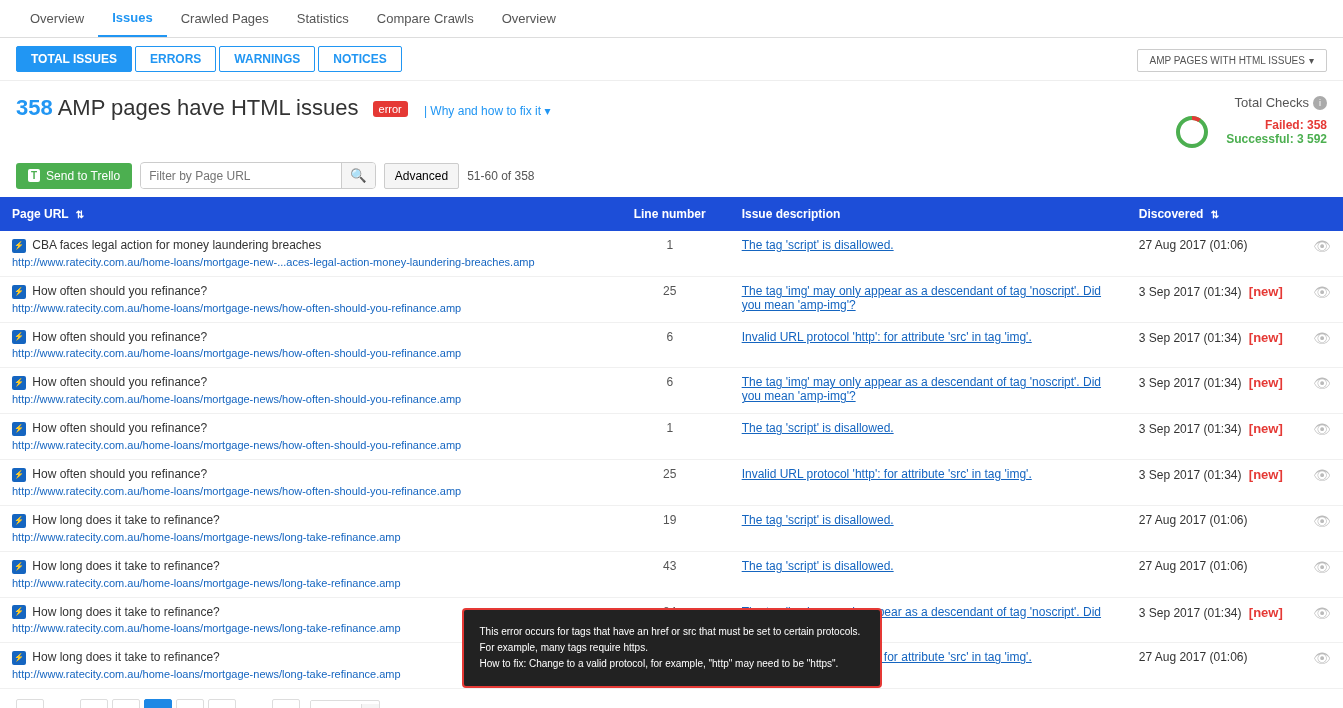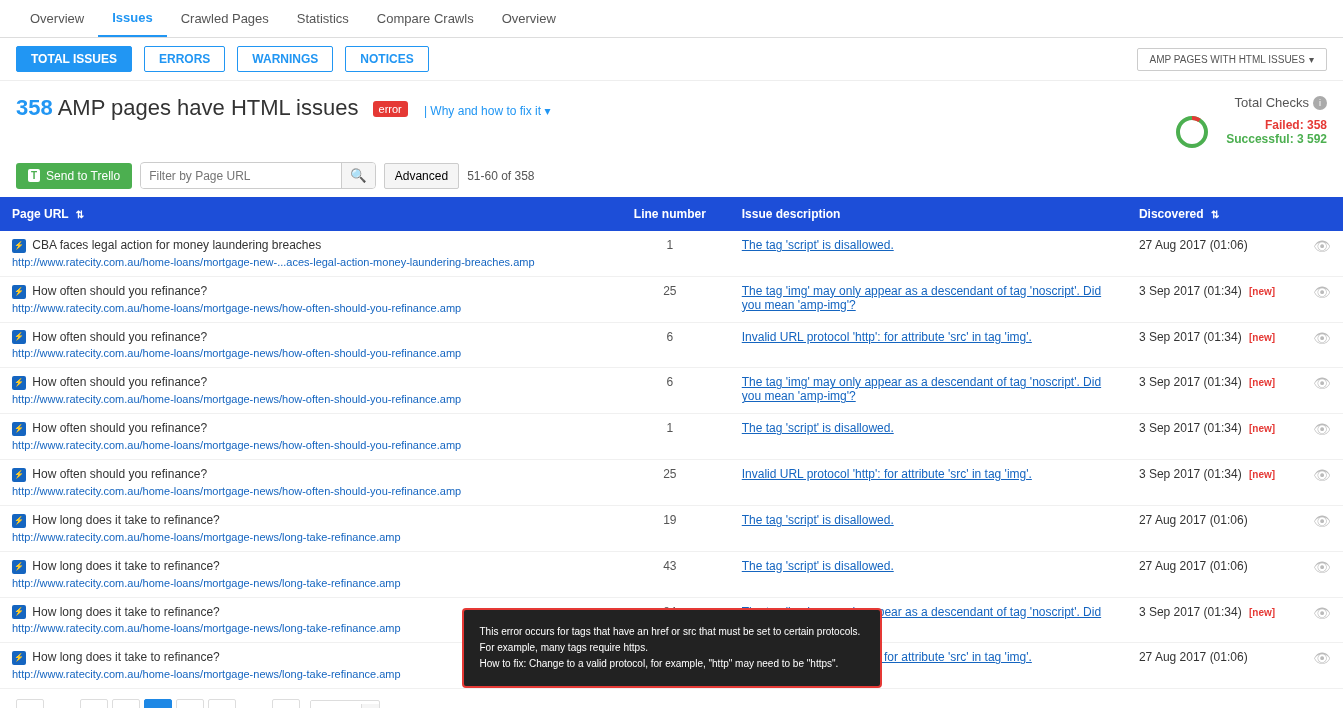--- a/index.html
+++ b/index.html
@@ -4,21 +4,21 @@
   <style>
     * { box-sizing: border-box; margin: 0; padding: 0; }
     body { font-family: Arial, sans-serif; font-size: 13px; color: #333; background: #fff; }
 
     
     .top-nav { display: flex; align-items: center; border-bottom: 1px solid #ddd; padding: 0 16px; }
     .top-nav-item { padding: 10px 14px; cursor: pointer; color: #555; font-size: 13px; text-decoration: none; }
     .top-nav-item.active { color: #2196F3; border-bottom: 2px solid #2196F3; font-weight: bold; }
 
     
-    .filter-bar { display: flex; align-items: center; padding: 8px 16px; border-bottom: 1px solid #eee; gap: 12px; }
+    .filter-bar { display: flex; align-items: flex-end; padding: 8px 16px; border-bottom: 1px solid #eee; gap: 3px; }
     .filter-btn { padding: 5px 14px; border: 1.5px solid #2196F3; background: #fff; color: #2196F3; font-size: 12px; font-weight: bold; cursor: pointer; border-radius: 2px; }
     .filter-btn.active { background: #2196F3; color: #fff; }
     .dropdown-filter { display: flex; align-items: center; gap: 4px; padding: 5px 12px; border: 1px solid #ccc; background: #fff; cursor: pointer; font-size: 12px; color: #555; border-radius: 2px; margin-left: auto; }
     .dropdown-filter span { font-size: 10px; }
 
     
     .headline-area { display: flex; align-items: flex-start; padding: 14px 16px 6px; justify-content: space-between; }
     .headline-left h1 { font-size: 22px; font-weight: normal; color: #333; }
     .headline-left h1 strong { color: #2196F3; }
     .error-badge { background: #e53935; color: #fff; font-size: 11px; padding: 2px 6px; border-radius: 3px; margin-left: 8px; vertical-align: middle; }
@@ -51,21 +51,21 @@
     thead th.sortable { cursor: pointer; }
     thead th .sort-icon { font-size: 10px; margin-left: 4px; }
     tbody tr { border-bottom: 1px solid #f0f0f0; }
     td { padding: 7px 12px; vertical-align: top; }
     .page-url-cell { max-width: 550px; }
     .page-title { color: #333; font-size: 12px; margin-bottom: 2px; }
     .page-url-link { color: #1565C0; font-size: 11px; text-decoration: none; }
     .line-num-cell { text-align: center; color: #555; }
     .issue-desc { color: #1565C0; text-decoration: underline; cursor: pointer; }
     .discovered-cell { white-space: nowrap; }
-    .new-badge { color: #e53935; font-size: 10px; margin-left: 4px; font-weight: bold; }
+    .new-badge { color: #e53935; font-size: 13px; margin-left: 4px; font-weight: bold; }
     .eye-icon { color: #bbb; cursor: pointer; font-size: 14px; }
     .amp-icon { display: inline-block; width: 14px; height: 14px; background: #1565C0; color: #fff; font-size: 8px; border-radius: 2px; text-align: center; line-height: 14px; margin-right: 3px; vertical-align: middle; }
 
     
     .pagination { display: flex; align-items: center; padding: 10px 16px; gap: 4px; }
     .page-btn { min-width: 28px; height: 28px; border: 1px solid #ddd; background: #fff; cursor: pointer; font-size: 12px; border-radius: 2px; display: flex; align-items: center; justify-content: center; }
     .page-btn.active { background: #1E88E5; color: #fff; border-color: #1E88E5; }
     .page-btn.dots { border: none; cursor: default; }
     .page-select-wrap { display: flex; align-items: center; border: 1px solid #ddd; border-radius: 2px; overflow: hidden; }
     .page-select { border: none; outline: none; padding: 4px 8px; font-size: 12px; background: #fff; cursor: pointer; }

